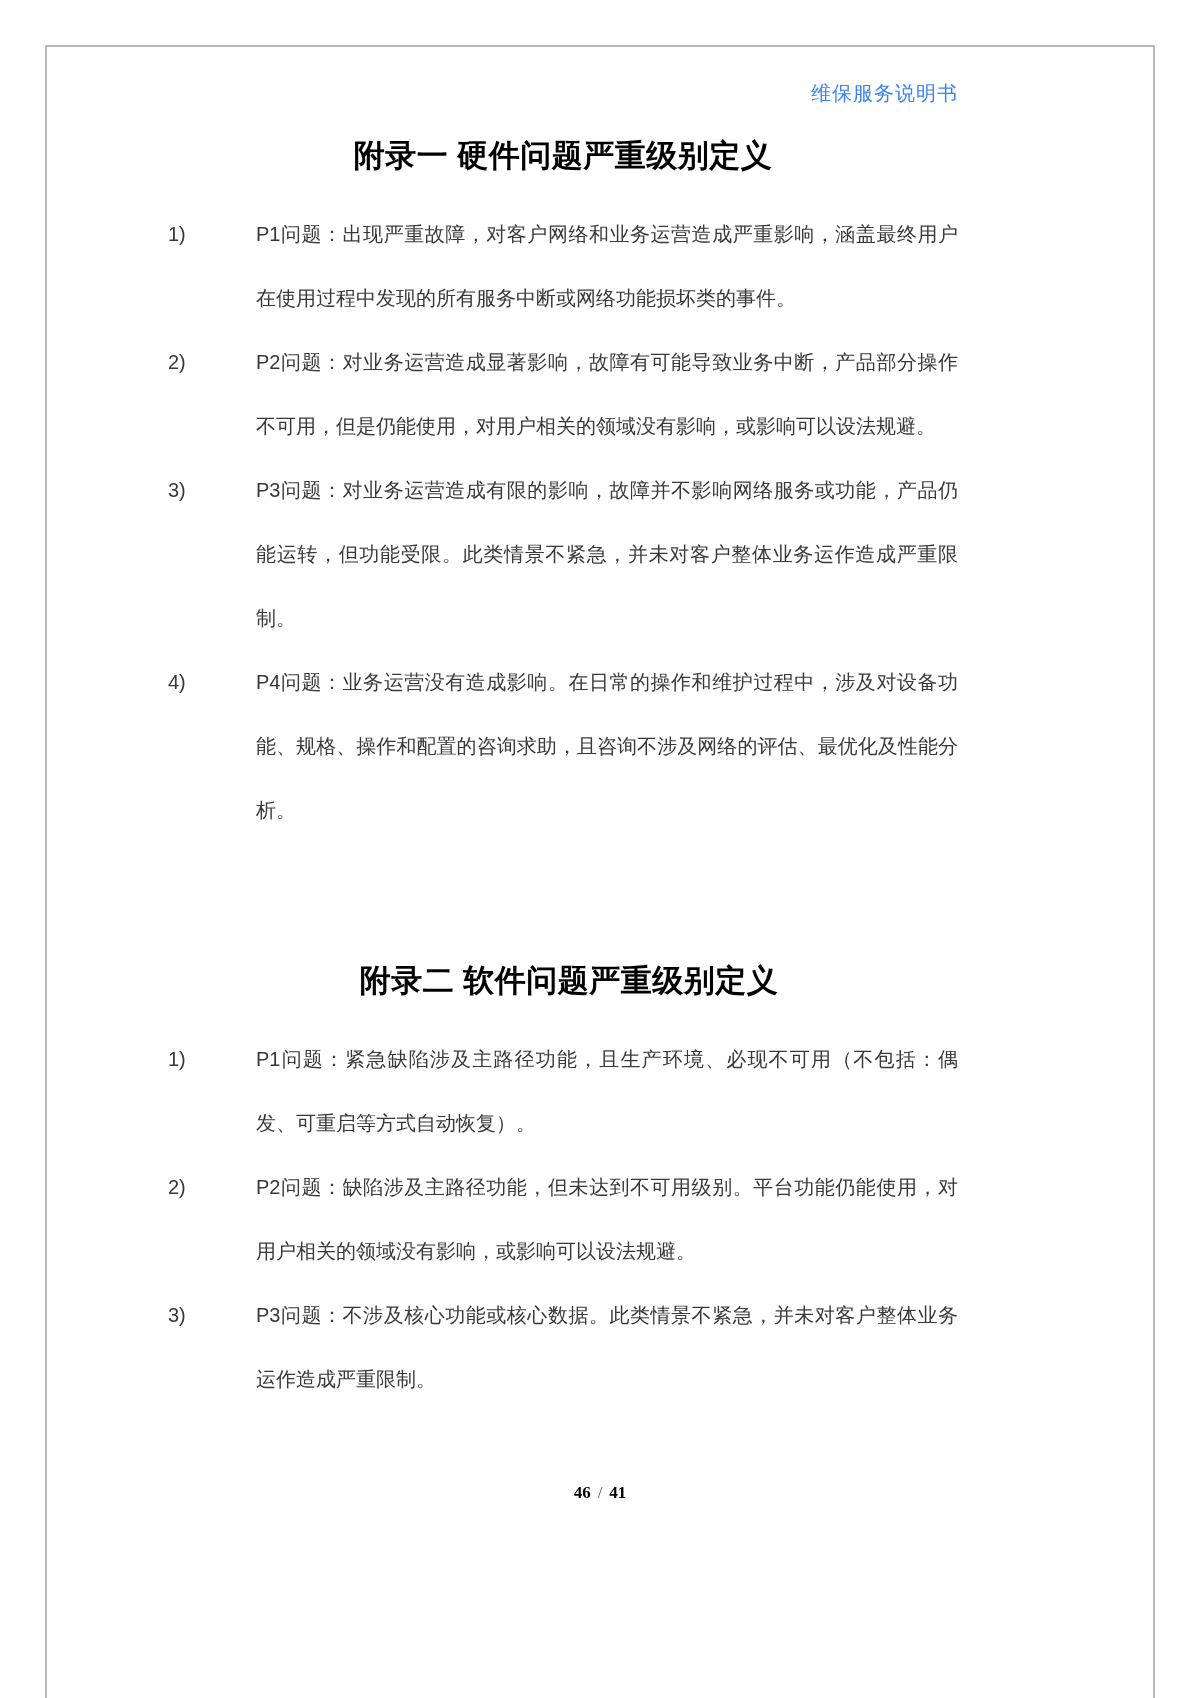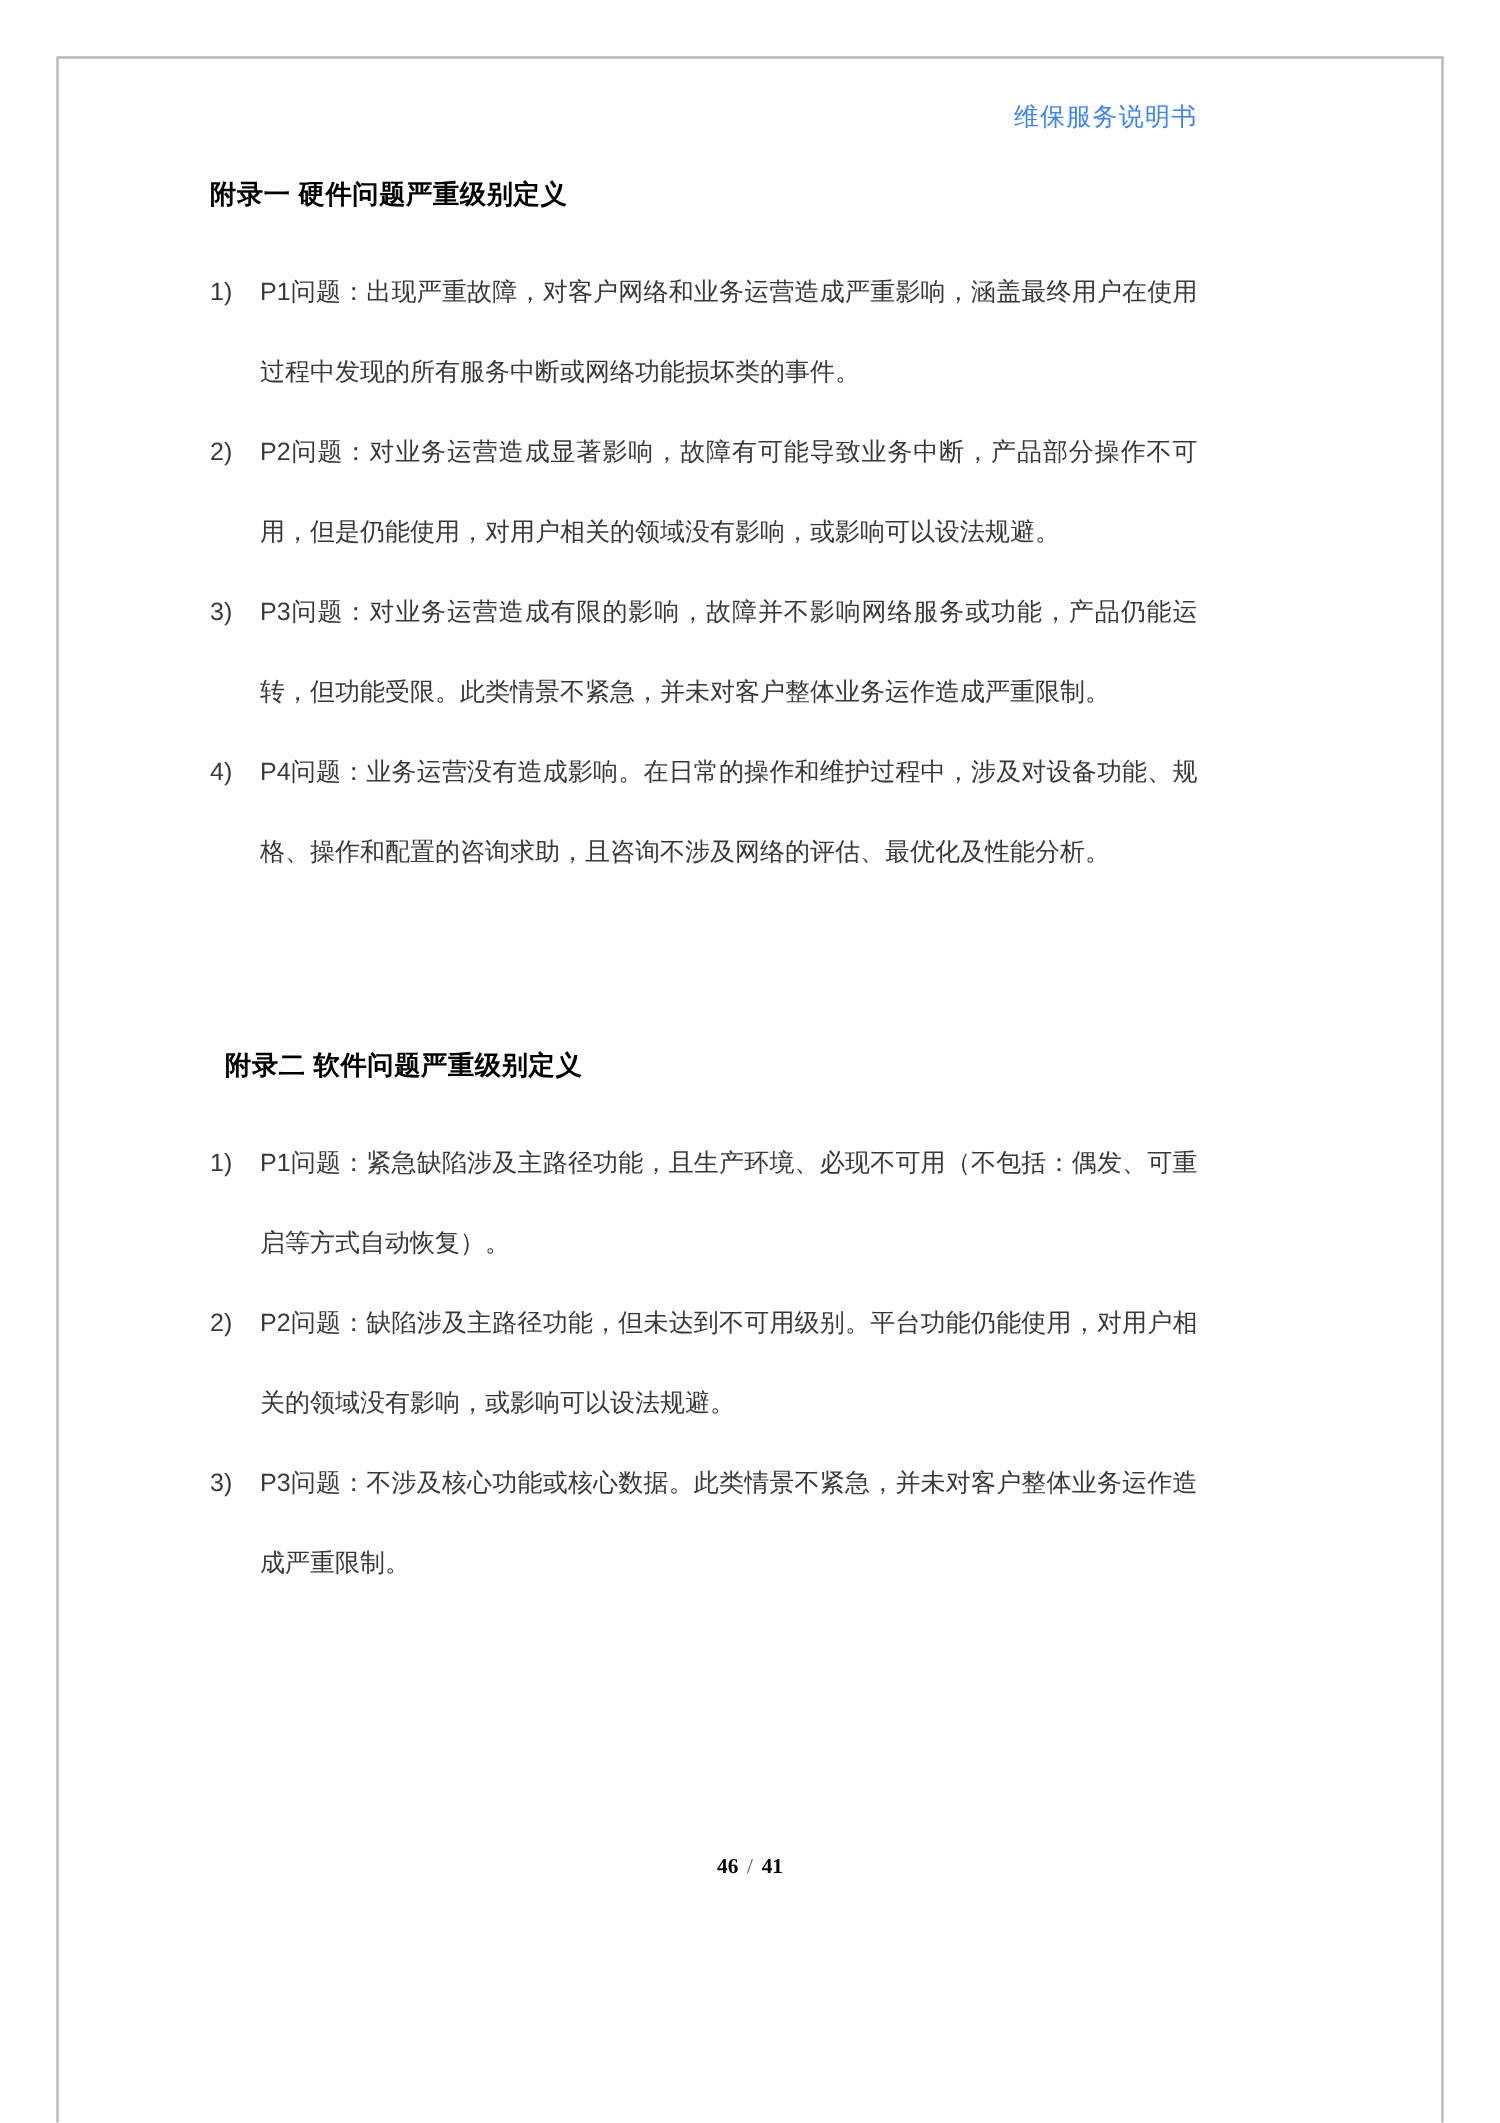--- a/index.html
+++ b/index.html
@@ -33,26 +33,27 @@
     letter-spacing: 1px;
   }
   .content {
     position: absolute;
     left: 168px;
     top: 0;
     width: 790px;
   }
   .sec-heading {
     margin: 0;
-    font-size: 21px;
+    font-size: 31px;
     line-height: 32px;
     font-weight: bold;
     color: #000000;
     font-family: "Liberation Sans", sans-serif;
     letter-spacing: 0.5px;
+    text-align: center;
   }
   .sec-heading.first {
     margin-top: 140px;
   }
   .sec-heading.second {
     margin-top: 123px;
     margin-left: 12px;
   }
   ol.items {
     list-style: none;
@@ -68,20 +69,21 @@
   }
   li.item .num {
     width: 40px;
     flex: 0 0 40px;
   }
   li.item .txt {
     flex: 1 1 auto;
     width: 750px;
     text-align: justify;
     text-justify: inter-ideograph;
+    margin-left: 48px;
   }
   .doc-footer {
     position: absolute;
     left: 0;
     right: 0;
     top: 1483px;
     text-align: center;
     font-family: "Liberation Serif", "DejaVu Serif", serif;
     font-size: 17px;
     color: #000000;

